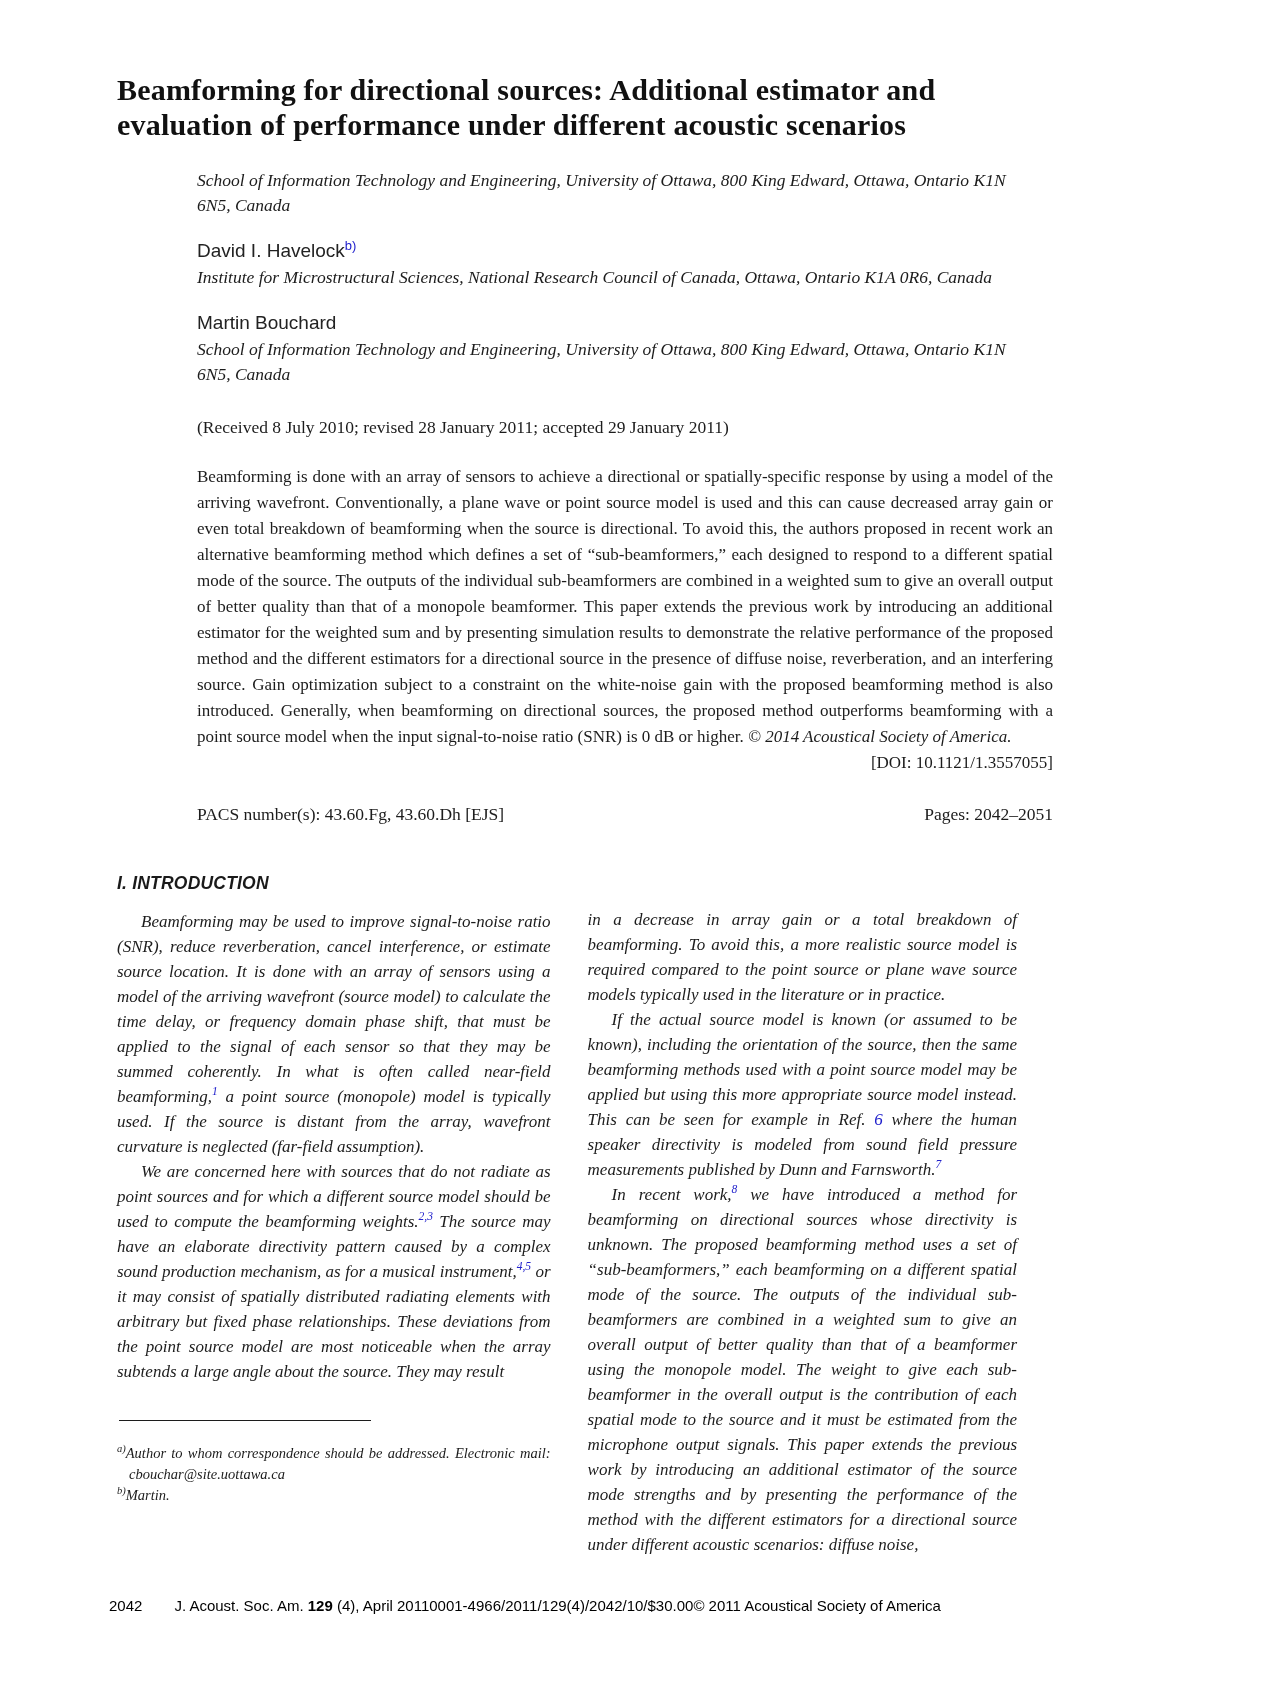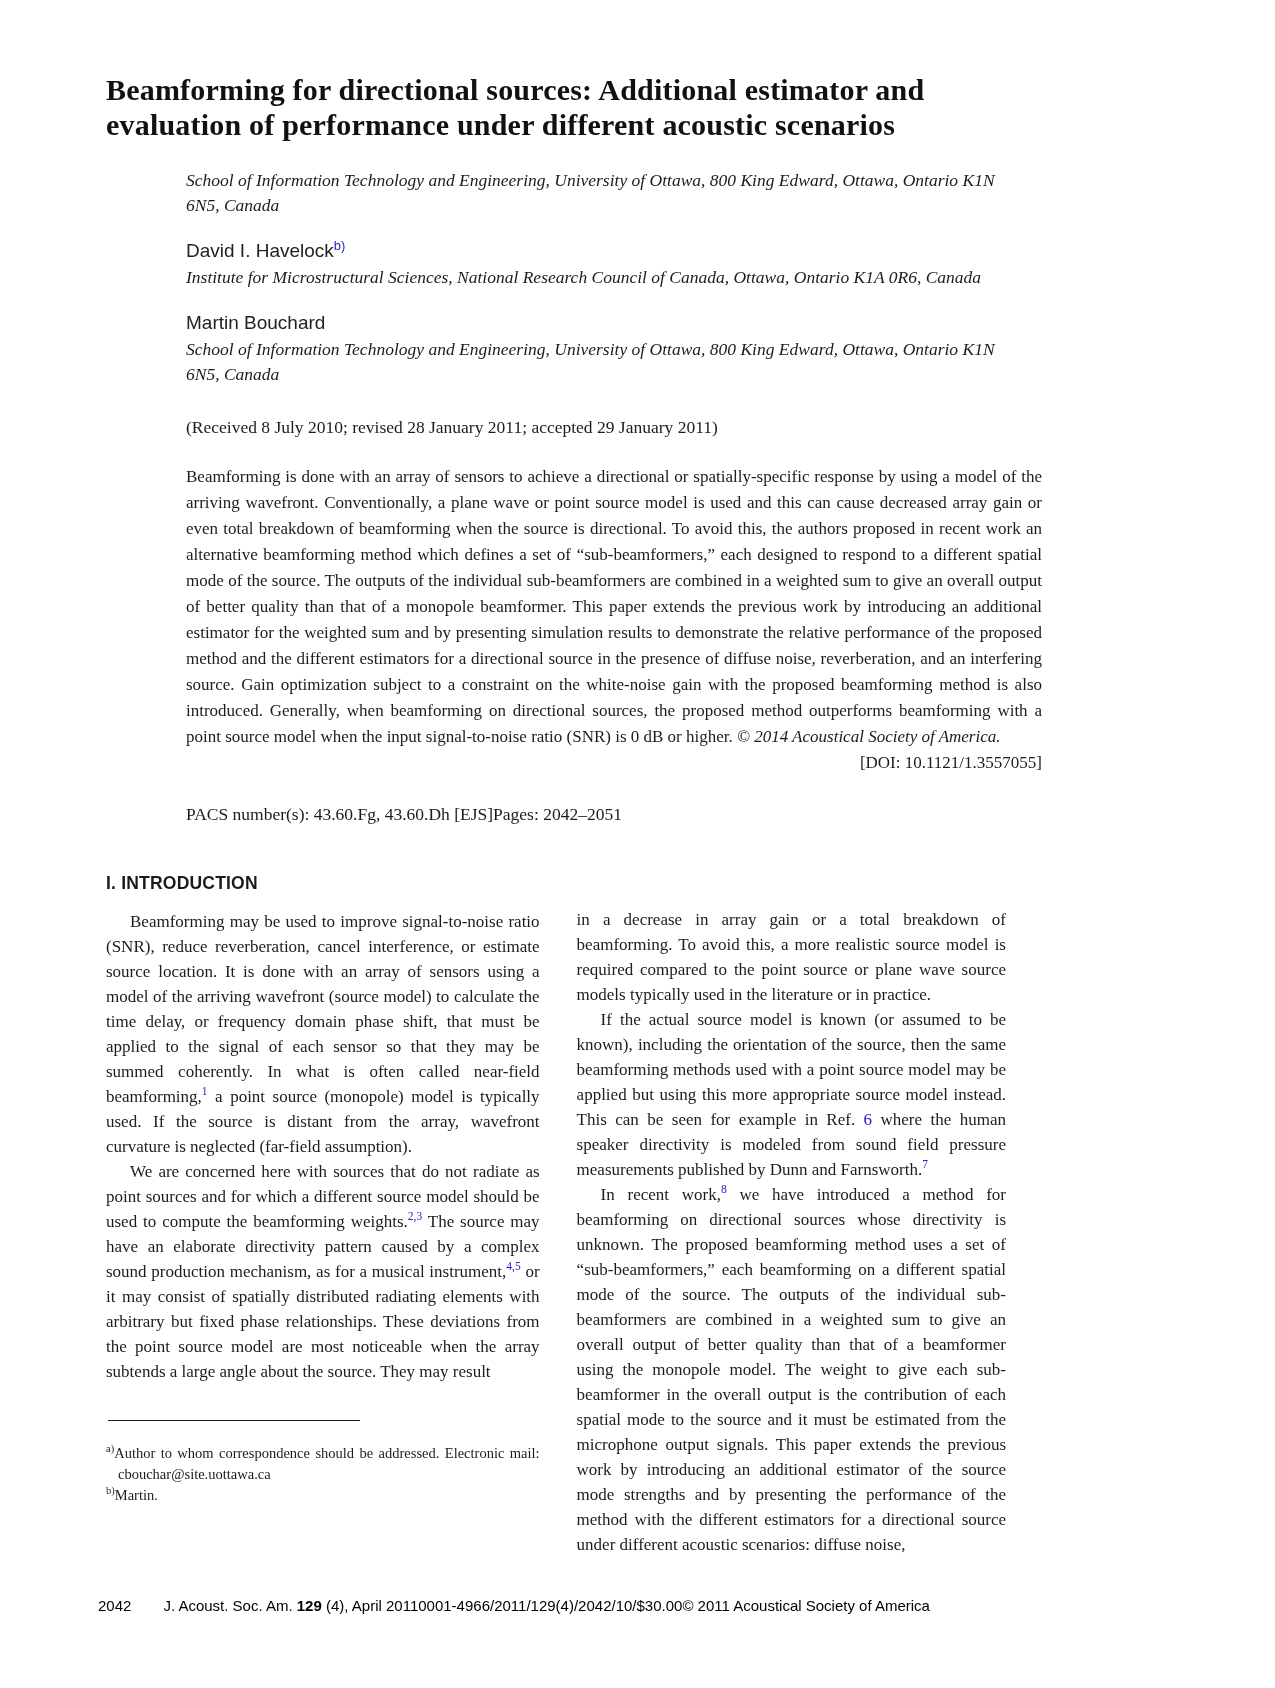--- a/index.html
+++ b/index.html
@@ -5,20 +5,21 @@
   html,body{margin:0;padding:0;background:#ffffff;}
   .page{
     position:relative;
     width:1115px;height:1688px;
     box-sizing:border-box;
     background:#ffffff;
     color:#1c1c1c;
     padding:72px 109px 0 106px;
     font-family:"Liberation Serif", serif;
     overflow:hidden;
+    margin-left:11px;
   }
   .title{
     font-family:"Liberation Serif", serif;
     font-weight:700;
     font-size:30px;
     line-height:35px;
     margin:0 0 26px 0;
     max-width:1050px;
     color:#111;
     letter-spacing:0.2px;
@@ -52,26 +53,28 @@
     width:856px;
     font-size:17px;
     line-height:26px;
     text-align:justify;
   }
   .abstract .doi{display:block;text-align:right;}
   .meta-row{
     margin:28px 0 0 80px;
     width:856px;
     display:flex;
+    justify-content:space-between;
     font-size:17.5px;
   }
   .columns{
     display:flex;
     gap:37px;
     margin-top:46px;
+    font-style:italic;
   }
   .col{font-size:17px;line-height:25px;text-align:justify;}
   .col-left{width:518px;}
   .col-right{width:513px;padding-top:36px;}
   .section-heading{
     font-family:"Liberation Sans", sans-serif;
     font-weight:700;
     font-size:17.5px;
     margin:0 0 13px 0;
     color:#1a1a1a;

